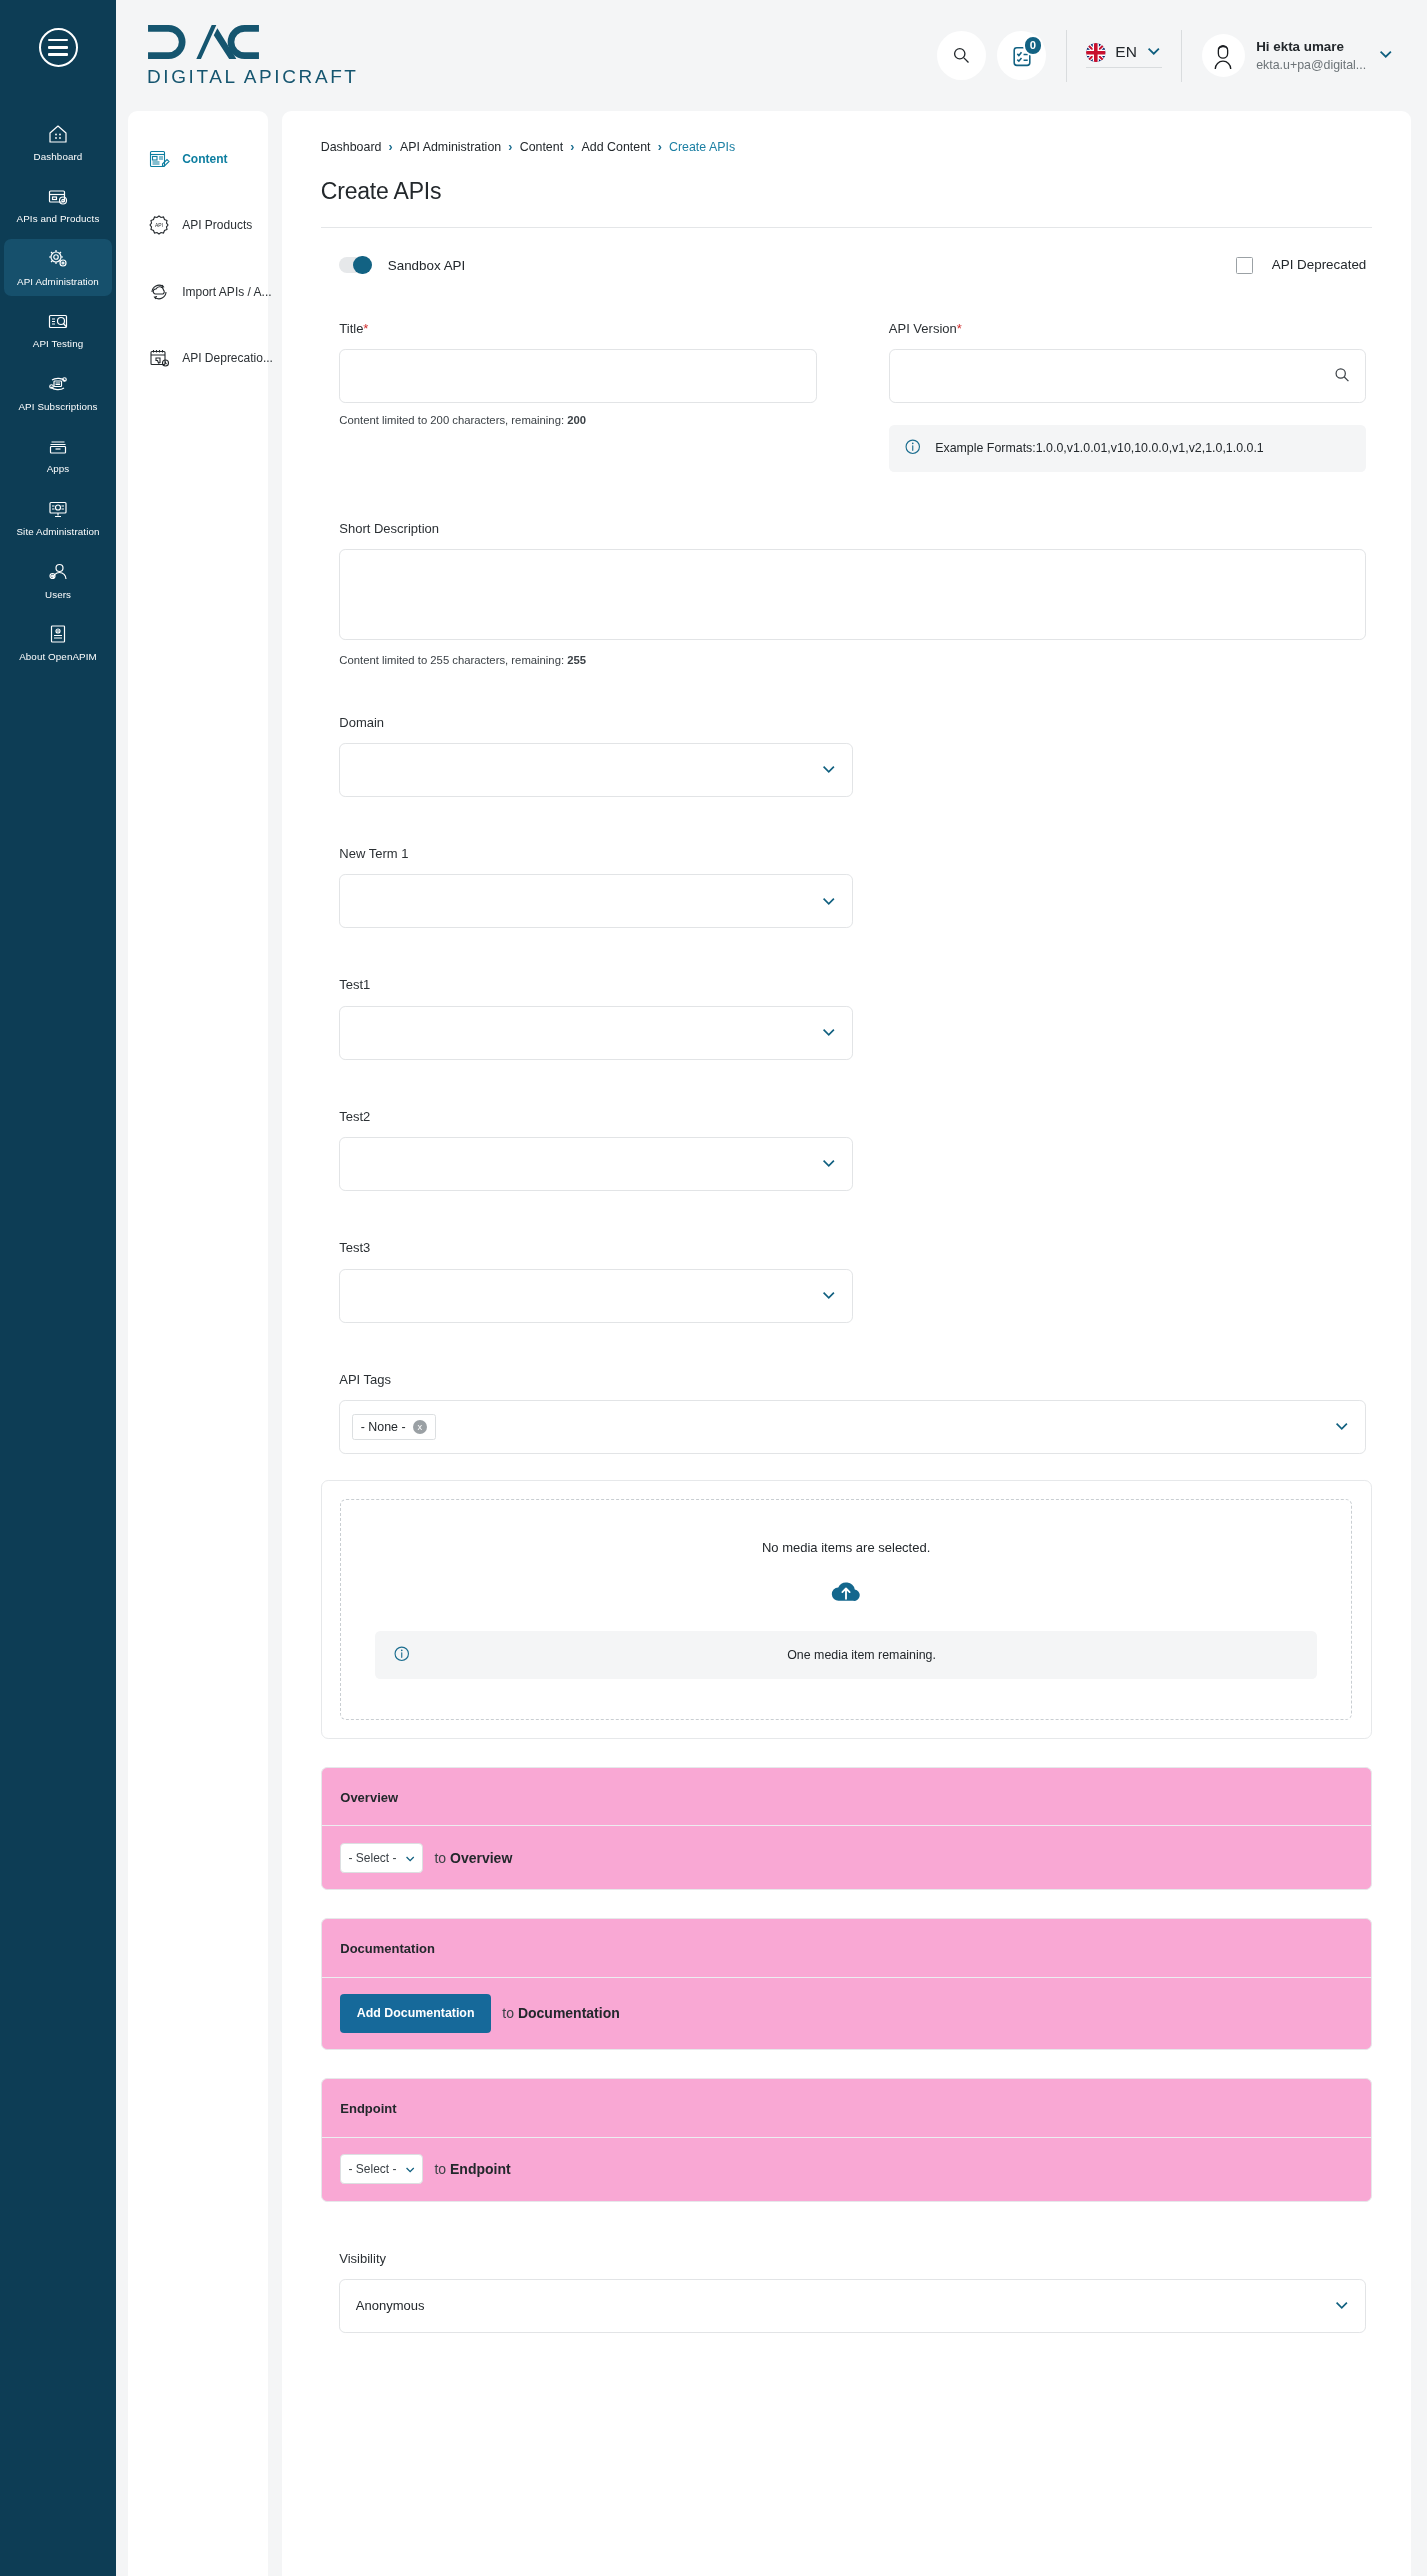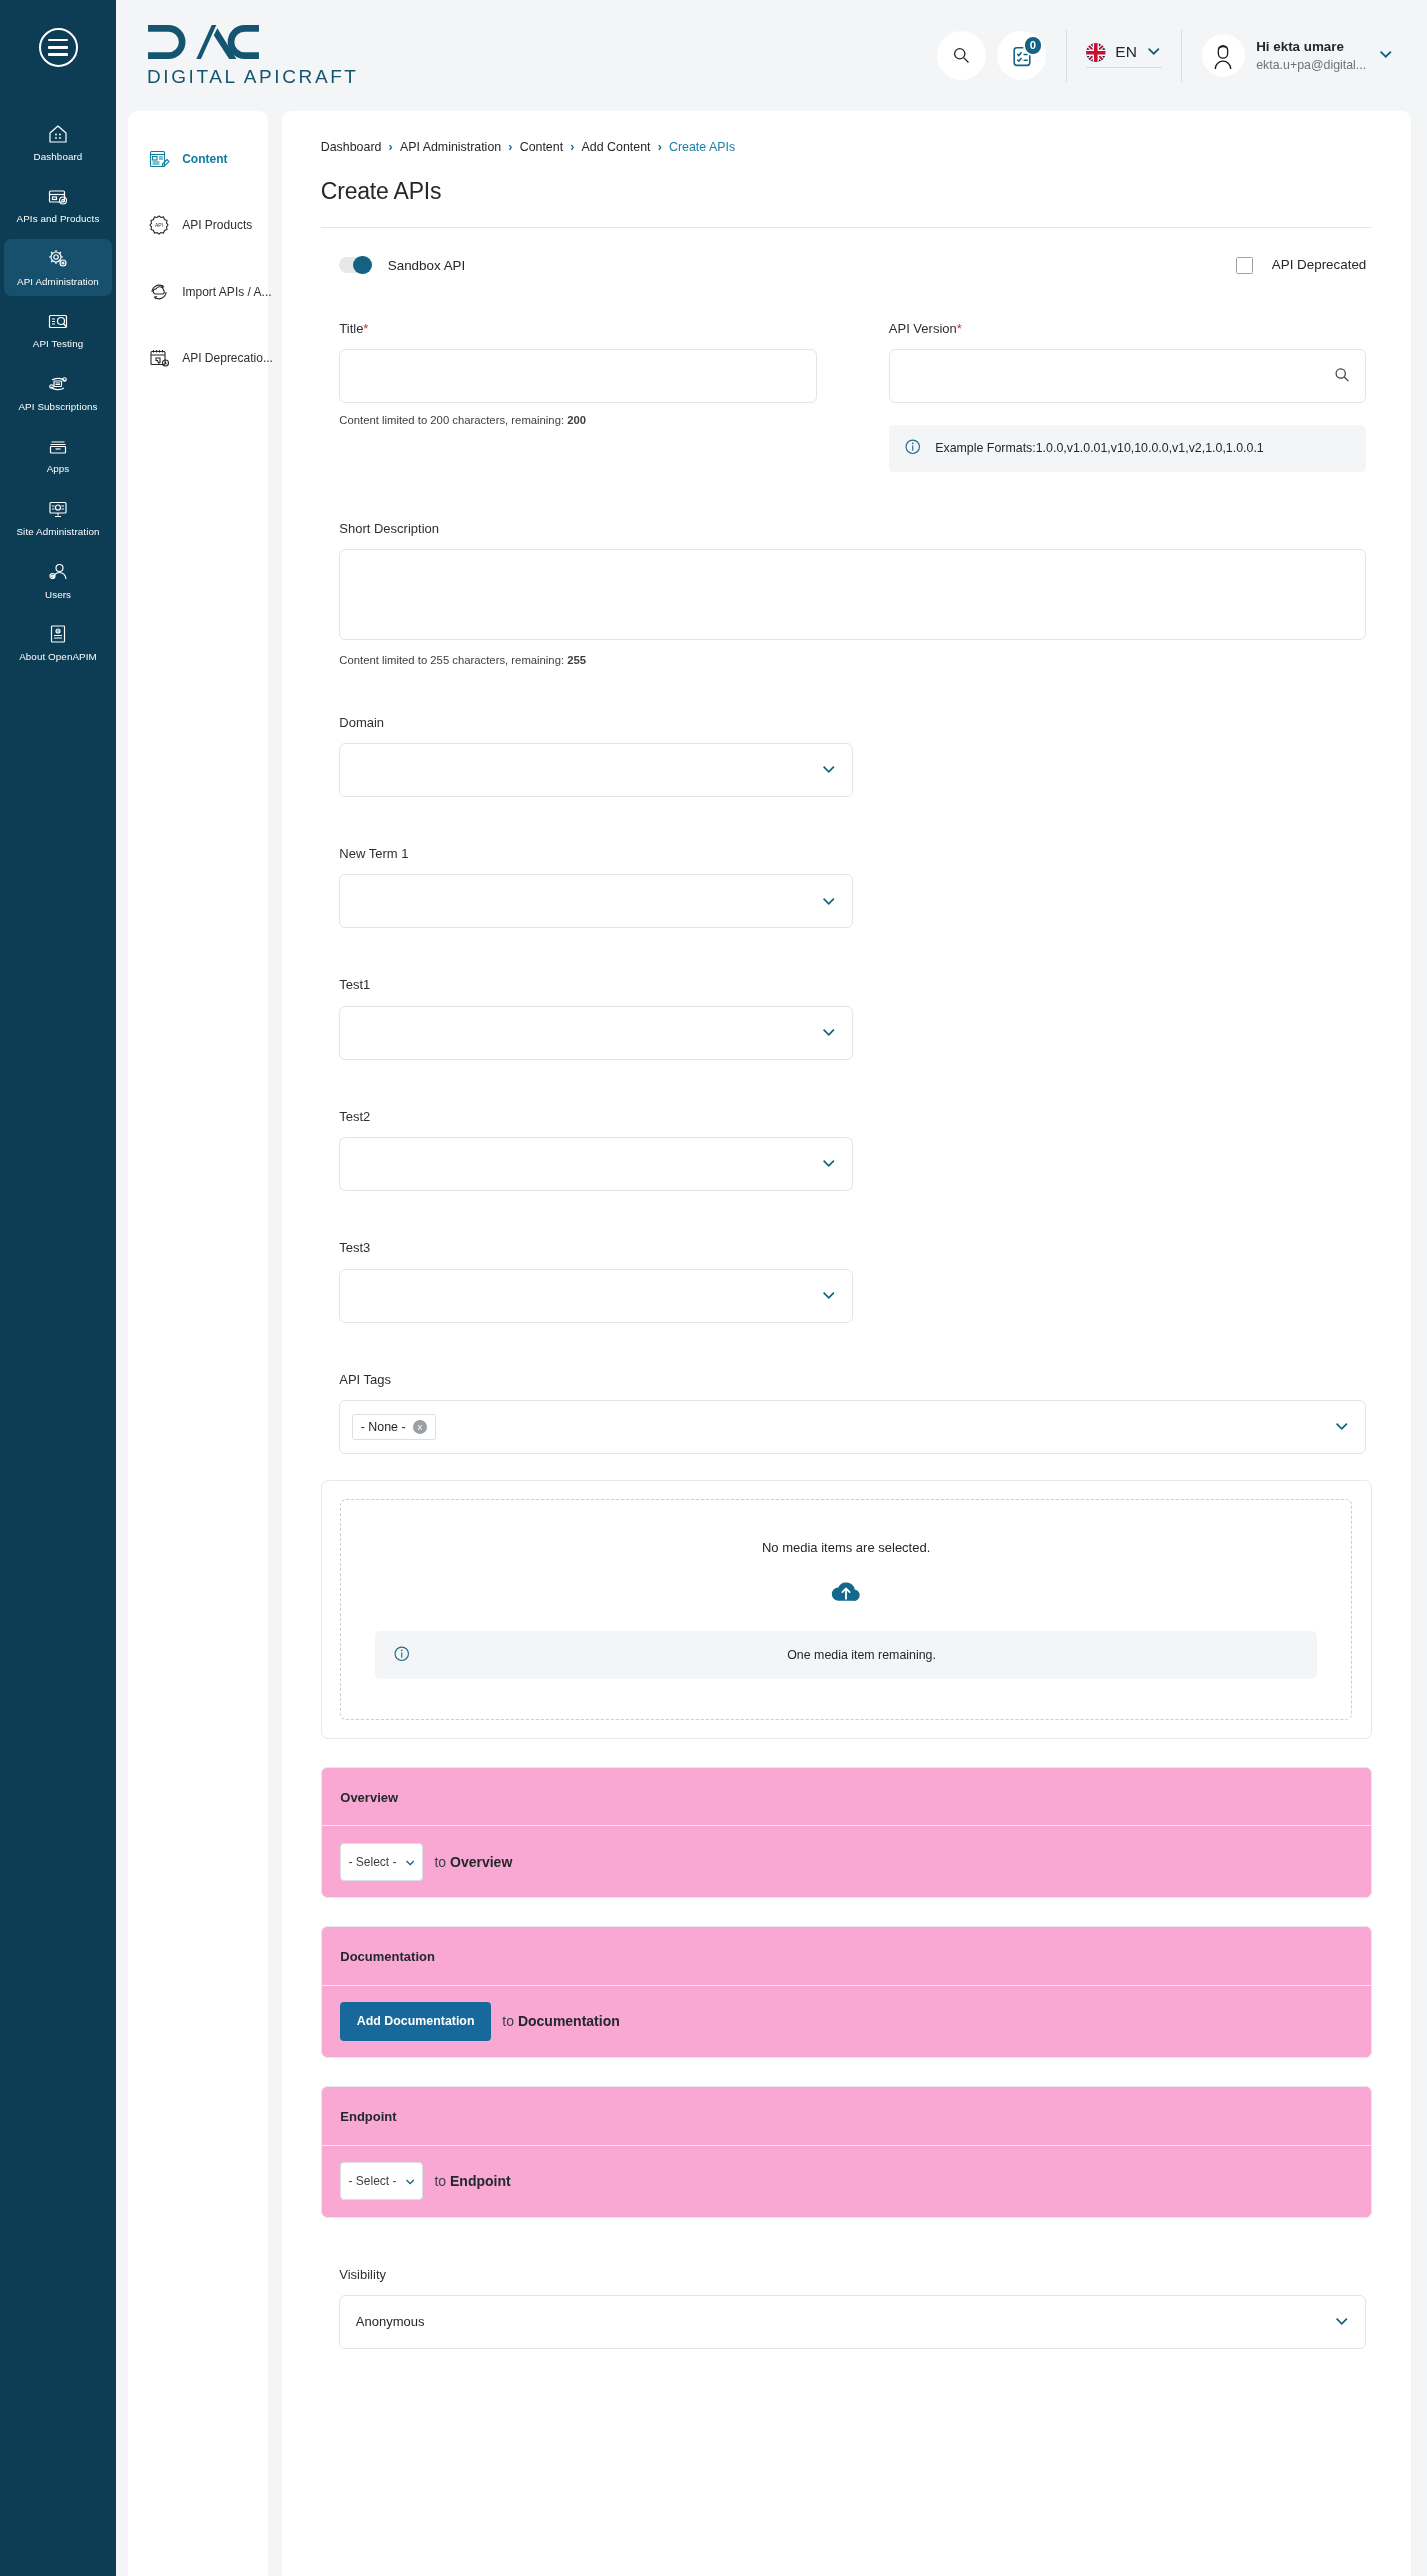--- a/index.html
+++ b/index.html
@@ -203,21 +203,21 @@
     background: #f4f5f6; border-radius: 5.2px;
     display: flex; align-items: center; gap: 13.4px;
     padding: 13.4px 17.5px; font-size: 12.4px; color: #23282c;
   }
   .media-note .t { flex: 1; text-align: center; }
 
   .panel { margin-top: 28px; border: 1px solid #e6e8ea; border-radius: 6.2px; overflow: hidden; background:#f9a8d4; }
   .panel-head { padding: 21.6px 18.5px 20.6px 18.5px; font-size: 13px; font-weight: 700; color: #23282c; border-bottom: 1px solid #eceef0; }
   .panel-body { padding: 16.5px 18.5px; display: flex; align-items: center; gap: 11.3px; }
   .mini-select {
-    height: 38px; min-width: 70px;
+    height: 30px; min-width: 70px;
     border: 1px solid #dcdfe1; border-radius: 4.1px; background: #fff;
     display: flex; align-items: center; justify-content: space-between;
     padding: 0 7.2px; font-size: 12px; color: #3b4146; gap: 8.2px;
   }
   .to-txt { font-size: 14px; color: #3b4146; }
   .to-txt b { color: #23282c; font-weight: 700; }
   .btn-primary {
     background: #16699a; color: #ffffff; border: none; border-radius: 4.1px;
     font-size: 12.4px; font-weight: 700; padding: 12.4px 16.5px;
     font-family: "Liberation Sans", sans-serif; cursor: pointer;

